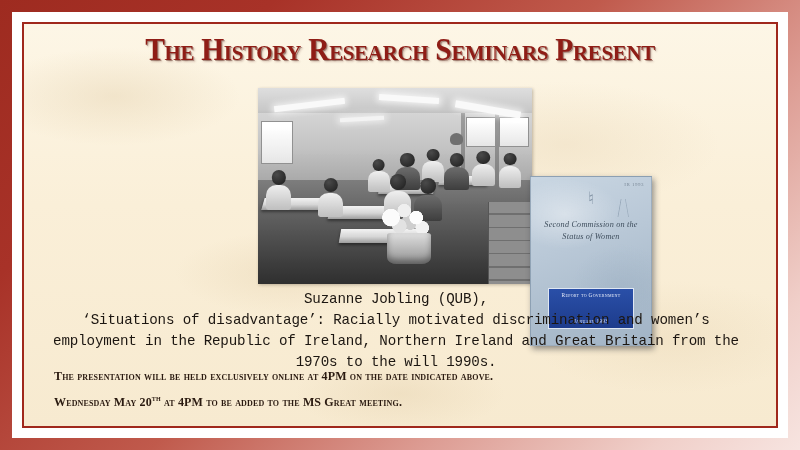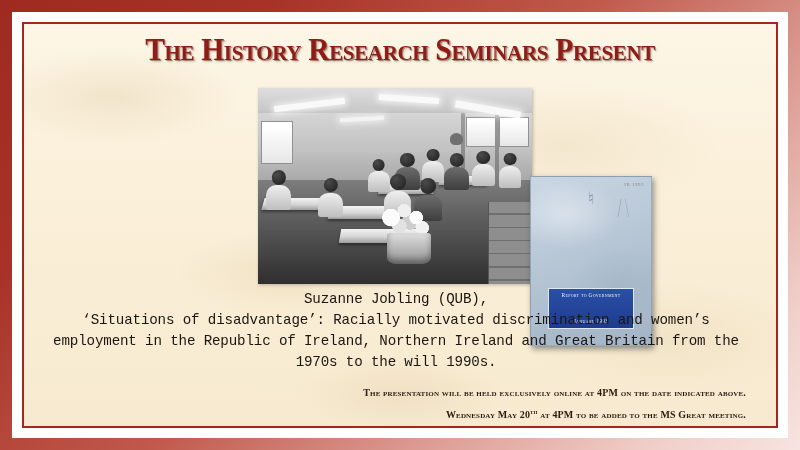--- a/index.html
+++ b/index.html
@@ -271,27 +271,27 @@
     line-height: 1.47;
     letter-spacing: -0.15px;
   }
   .speaker .nm { display:block; font-size: 14.2px; }
   .speaker .ttl { display:block; }
 
   
   .footer {
     position: absolute;
     left: 30px; right: 30px;
-    top: 358px;
-    text-align: right;
+    top: 340px;
+    text-align: left;
     color: #2a1a10;
     font-family: "Liberation Serif", serif;
     font-weight: bold;
     font-variant: small-caps;
-    font-size: 10px;
+    font-size: 12px;
     line-height: 2.15;
     letter-spacing: .15px;
   }
   .footer .fl { display: block; white-space: nowrap; }
   .footer sup { font-size: 68%; vertical-align: super; }
 </style>
 </head>
 <body>
 
 <div class="slide">
@@ -365,20 +365,24 @@
         <div class="desk d5"></div>
         <div class="flowers"></div>
         <div class="pot"></div>
         <div class="cabinet"></div>
       </div>
 
       <div class="cover">
         <div class="cover-stamp">IR 1993</div>
         <div class="cover-scribble"></div>
         <div class="cover-harp">♮</div>
+        <div class="cover-title">
+          <span>Second Commission on the</span><br>
+          <span>Status of Women</span>
+        </div>
         <div class="cover-badge">
           <span class="bl">Report to Government</span>
           <span class="sep"></span>
           <span class="bl">January 1993</span>
         </div>
       </div>
     </div>
 
     <div class="speaker">
       <span class="nm">Suzanne Jobling (QUB),</span>

